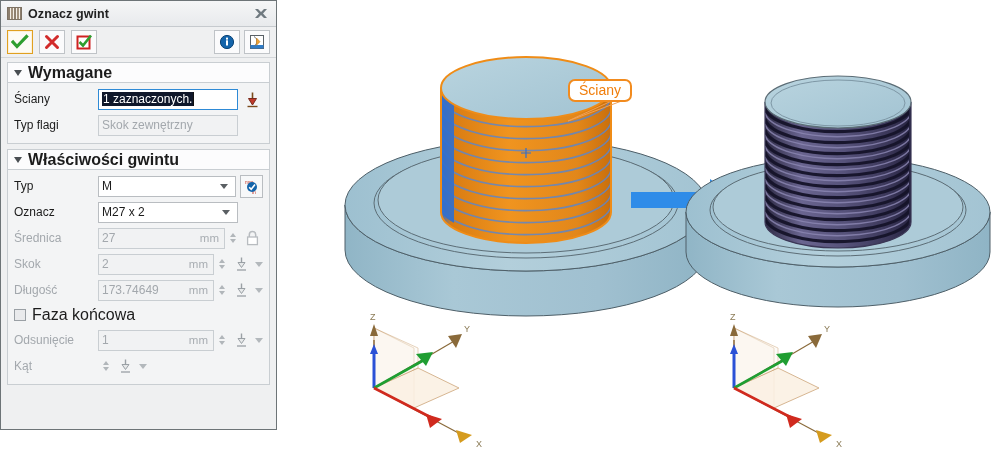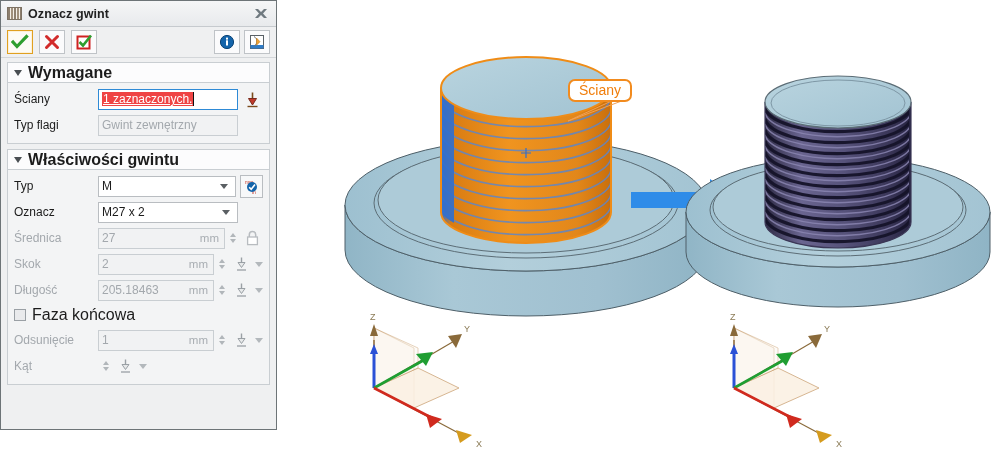--- a/index.html
+++ b/index.html
@@ -133,22 +133,22 @@
     box-sizing:border-box;
     display:flex;align-items:center;
     padding:0 3px;
     font-size:12px;
     position:relative;
     overflow:hidden;
   }
   .field.dis{background:#f1f2f3;color:#a3a8ad;border-color:#c9ced2;}
   .field.focus{border:1px solid #2e8ad6;}
   .sel-text{
-    background:#ef4444;color:#ffffff;
-    padding:0 1px;white-space:nowrap;text-decoration:underline;
+    background:#0f172a;color:#ffffff;
+    padding:0 1px;white-space:nowrap;
   }
   .caret{
     display:inline-block;width:1px;height:14px;
     background:#111;margin-left:0px;
   }
   .unit{
     margin-left:auto;
     font-size:11.5px;color:#55595d;
     padding-right:2px;
   }
@@ -304,21 +304,21 @@
               <path d="M8.5,1.5 L8.5,8" stroke="#7a4a1a" stroke-width="1.6"></path>
               <path d="M4.5,7.5 L8.5,14 L12.5,7.5 Z" fill="#c0392b" stroke="#7a2a1a" stroke-width="1"></path>
               <path d="M3.5,15.5 L13.5,15.5" stroke="#7a4a1a" stroke-width="1.4"></path>
             </svg>
           </div>
         </div>
 
         <div class="row">
           <span class="lbl">Typ flagi</span>
           <div class="field dis">
-            <span>Gwint zewnętrzny</span>
+            <span>Skok zewnętrzny</span>
           </div>
           <div class="iconbtn"></div>
         </div>
 
       </div>
     </div>
 
     <div class="section">
       <div class="section-head">
         <span class="tri"></span>
@@ -385,21 +385,21 @@
               <path d="M3,14 L12,14" stroke="#9aa0a5" stroke-width="1.3"></path>
             </svg>
           </div>
           <span class="mini-arw dis"></span>
         </div>
 
 
         <div class="row">
           <span class="lbl dis">Długość</span>
           <div class="field dis" style="margin-right:0">
-            <span>205.18463</span>
+            <span>173.74649</span>
             <span class="unit dis">mm</span>
           </div>
           <div class="spin dis">
               <span class="up"></span>
               <span class="dn"></span>
             </div>
           <div class="iconbtn">
             <svg width="15" height="16" viewBox="0 0 15 16">
               <path d="M7.5,1.5 L7.5,7" stroke="#9aa0a5" stroke-width="1.4"></path>
               <path d="M4,6.5 L7.5,11.5 L11,6.5 Z" fill="#e7e9ea" stroke="#9aa0a5" stroke-width="1"></path>

